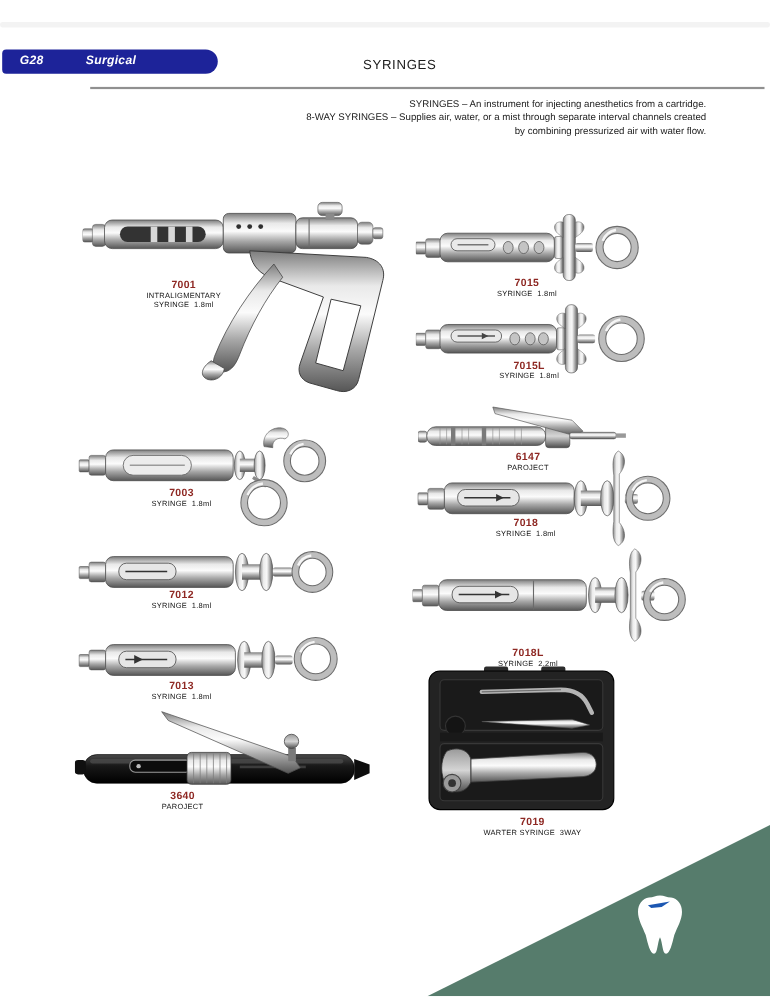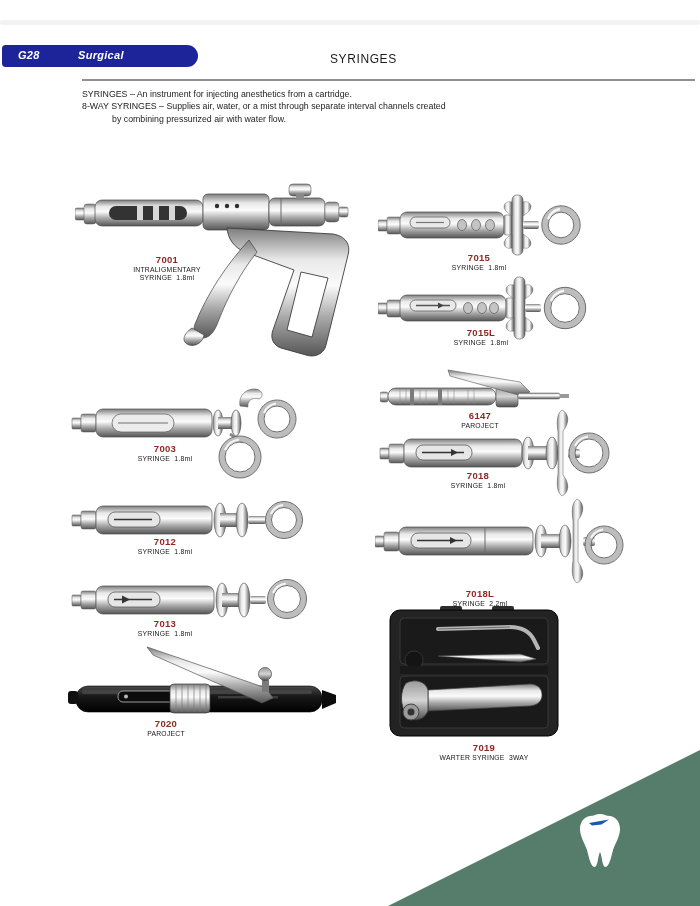--- a/index.html
+++ b/index.html
@@ -13,21 +13,21 @@
           font-weight:bold;font-style:italic;letter-spacing:.3px;text-align:right;}
   #banner .sect{position:absolute;left:76px;top:4px;color:#fff;font-size:11px;
           font-weight:bold;font-style:italic;letter-spacing:.3px;}
   #pagetitle{position:absolute;left:330px;top:52px;width:122px;text-align:left;
           font-size:12px;color:#1a1a1a;letter-spacing:.6px;}
   #hrule{position:absolute;left:82px;top:79px;width:613px;height:1.6px;background:#909090;}
   #artifact{position:absolute;left:0;top:20px;width:700px;height:5px;background:#ececec;
           opacity:.65;border-radius:3px;}
   
   #intro{position:absolute;left:82px;top:88px;width:560px;font-size:8.8px;
-         line-height:12.3px;color:#1c1c1c;}
+         line-height:12.3px;color:#1c1c1c;text-align:right;}
   #intro .ind{padding-left:30px;}
   
   .plabel{position:absolute;width:160px;text-align:center;}
   .pcode{font-size:9.5px;font-weight:600;color:#8e2823;line-height:10.5px;letter-spacing:.3px;}
   .pname{font-size:6.8px;color:#141414;line-height:8.6px;letter-spacing:.25px;white-space:pre;}
   
   #greentri{position:absolute;left:388px;top:750px;width:312px;height:156px;
             background:#567c6c;clip-path:polygon(0% 100%,100% 0%,100% 100%);}
   svg{display:block;}
 </style>
@@ -334,21 +334,21 @@
       <line x1="120" y1="45" x2="120" y2="72"></line>
         <line x1="126" y1="45" x2="126" y2="72"></line>
       <line x1="132" y1="45" x2="132" y2="72"></line>
         <line x1="138" y1="45" x2="138" y2="72"></line>
     </g>
     <path d="M79,7 L198,48 L205,58 L194,63 L85,15 Z" fill="url(#gM)" stroke="#555" stroke-width="0.7"></path>
     <rect x="194" y="40" width="7" height="12" fill="#7a7a7a"></rect>
     <circle cx="197" cy="34" r="6.5" fill="url(#gDk)" stroke="#444" stroke-width="0.7"></circle>
   </svg>
   <div class="plabel" style="left:86px;top:719px">
-    <div class="pcode">7020</div>
+    <div class="pcode">3640</div>
     <div class="pname">PAROJECT</div>
   </div>
 
   <svg class="abs" style="left:388px;top:604px" width="172" height="136" viewBox="0 0 172 136">
     <rect x="52" y="2" width="22" height="8" rx="2" fill="#2c2c2c"></rect>
     <rect x="104" y="2" width="22" height="8" rx="2" fill="#2c2c2c"></rect>
     <rect x="2" y="6" width="168" height="126" rx="10" fill="#232323" stroke="#000" stroke-width="1"></rect>
     <rect x="12" y="14" width="148" height="46" rx="4" fill="#1a1a1a" stroke="#383838" stroke-width="1"></rect>
     <path d="M50,25 L122,23 C134,23 142,28 146,36 L150,44" fill="none" stroke="#b5b5b5" stroke-width="4" stroke-linecap="round"></path>
     <path d="M50,25 L122,23" stroke="#6f6f6f" stroke-width="1" fill="none"></path>

